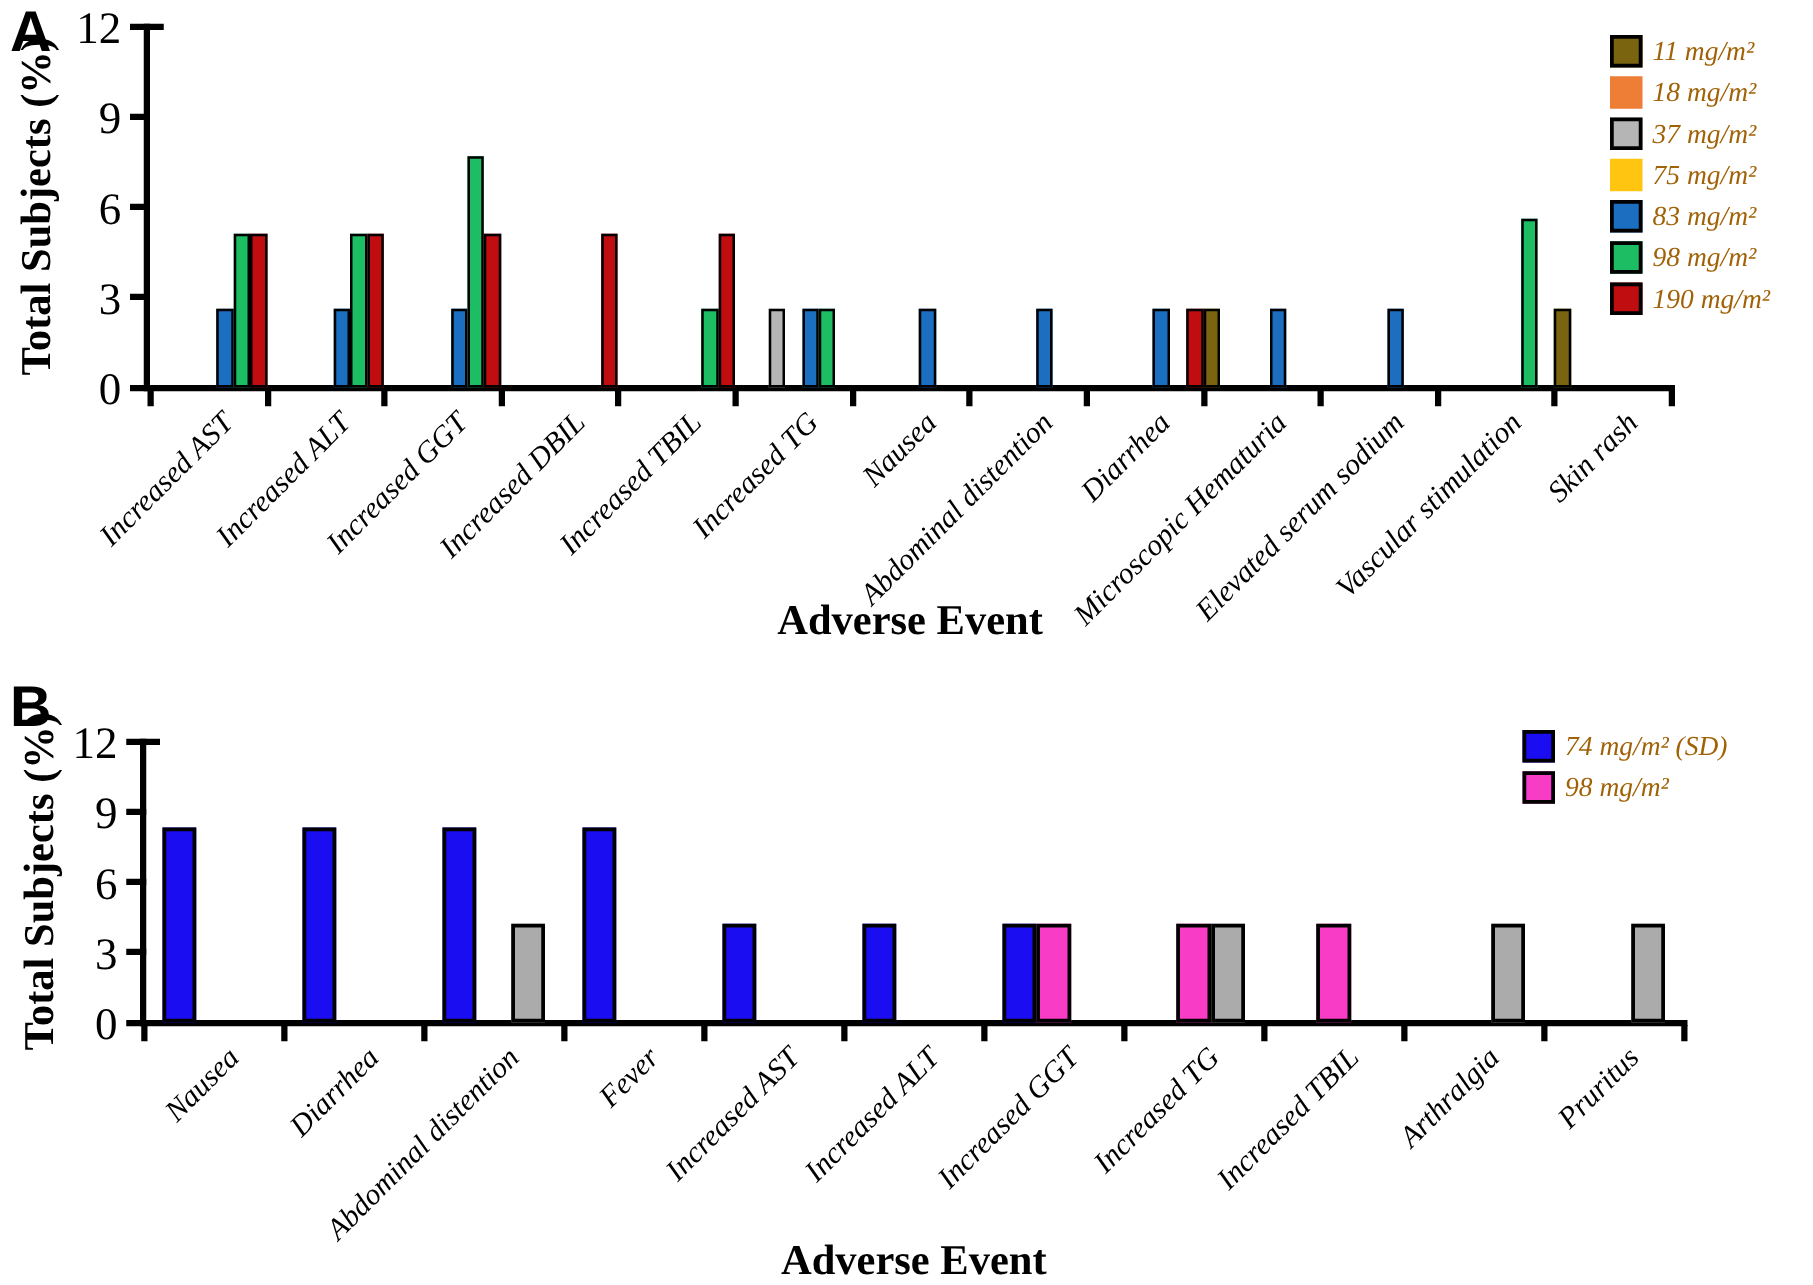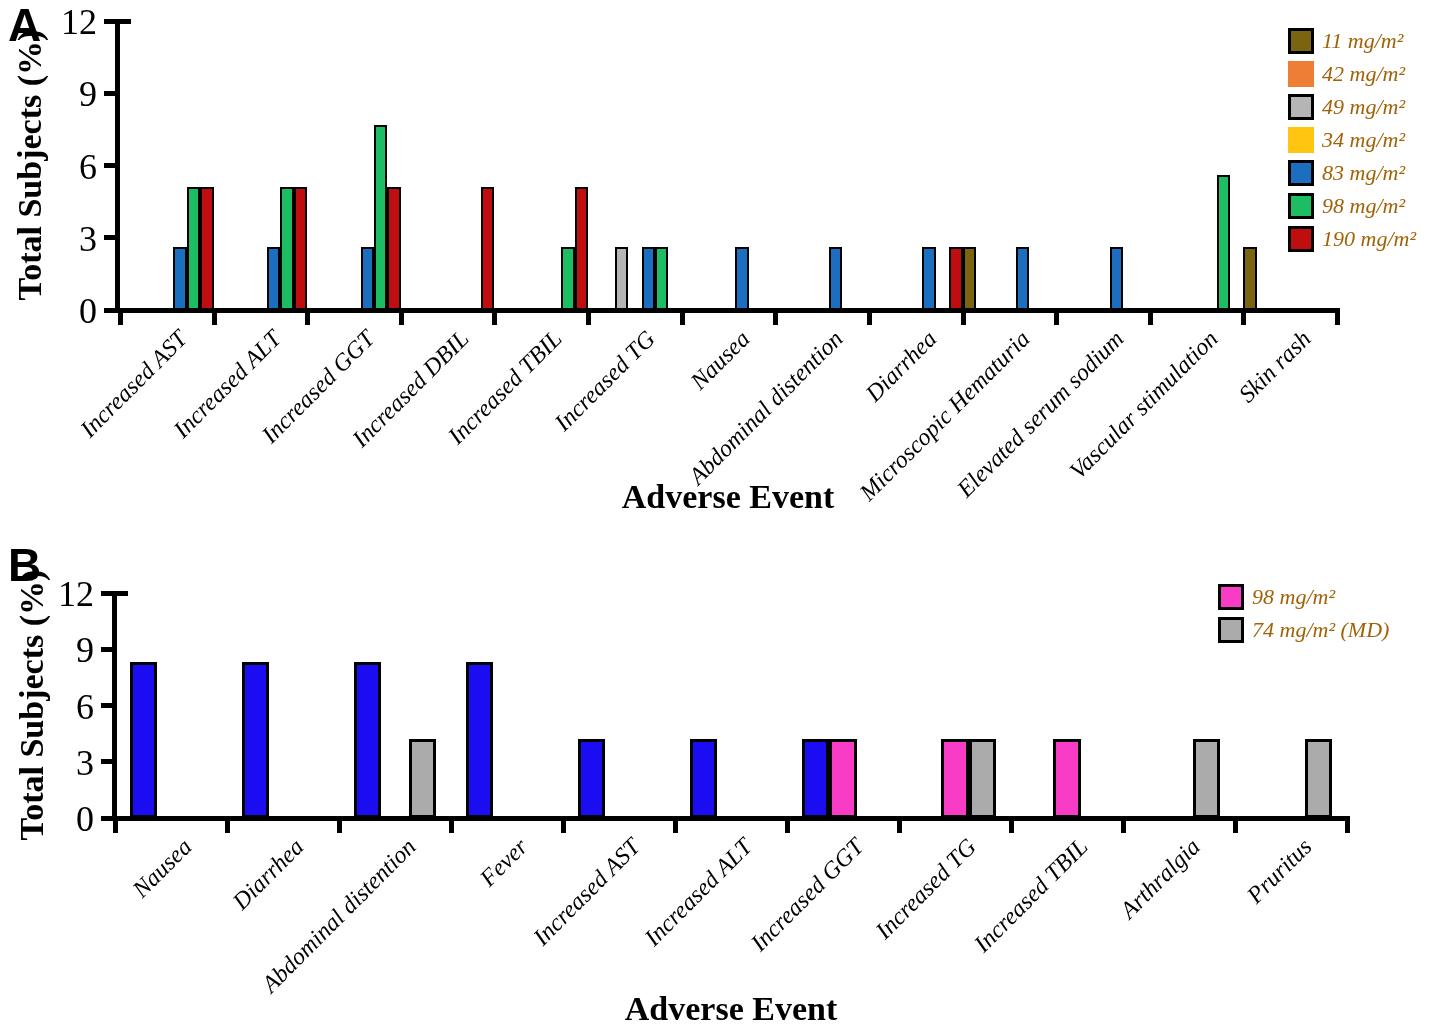--- a/index.html
+++ b/index.html
@@ -128,29 +128,29 @@
           <span>Skin rash</span>
         </div>
       </div>
     <div class="legend" id="legendA" style="left:1288px;top:28px;">
         <div class="legend-row">
           <div class="swatch bordered" style="background: rgb(122, 100, 16);"></div>
           <span class="legend-label">11 mg/m²</span>
         </div>
         <div class="legend-row">
           <div class="swatch plain" style="background: rgb(238, 125, 54);"></div>
-          <span class="legend-label">42 mg/m²</span>
+          <span class="legend-label">18 mg/m²</span>
         </div>
         <div class="legend-row">
           <div class="swatch bordered" style="background: rgb(181, 181, 181);"></div>
-          <span class="legend-label">49 mg/m²</span>
+          <span class="legend-label">37 mg/m²</span>
         </div>
         <div class="legend-row">
           <div class="swatch plain" style="background: rgb(255, 197, 17);"></div>
-          <span class="legend-label">34 mg/m²</span>
+          <span class="legend-label">75 mg/m²</span>
         </div>
         <div class="legend-row">
           <div class="swatch bordered" style="background: rgb(28, 111, 192);"></div>
           <span class="legend-label">83 mg/m²</span>
         </div>
         <div class="legend-row">
           <div class="swatch bordered" style="background: rgb(29, 189, 99);"></div>
           <span class="legend-label">98 mg/m²</span>
         </div>
         <div class="legend-row">
@@ -232,23 +232,23 @@
         </div>
         <div class="cat-wrap" style="left: 1187px; top: 834px;">
           <span>Arthralgia</span>
         </div>
         <div class="cat-wrap" style="left: 1299px; top: 834px;">
           <span>Pruritus</span>
         </div>
       </div>
     <div class="legend" id="legendB" style="left:1218px;top:584px;">
         <div class="legend-row">
+          <div class="swatch bordered" style="background: rgb(26, 13, 242);"></div>
+          <span class="legend-label">74 mg/m² (SD)</span>
+        </div>
+        <div class="legend-row">
           <div class="swatch bordered" style="background: rgb(249, 60, 198);"></div>
           <span class="legend-label">98 mg/m²</span>
         </div>
-        <div class="legend-row">
-          <div class="swatch bordered" style="background: rgb(171, 171, 171);"></div>
-          <span class="legend-label">74 mg/m² (MD)</span>
-        </div>
       </div>
   </div>
 
 </div>
 
 </body></html>

